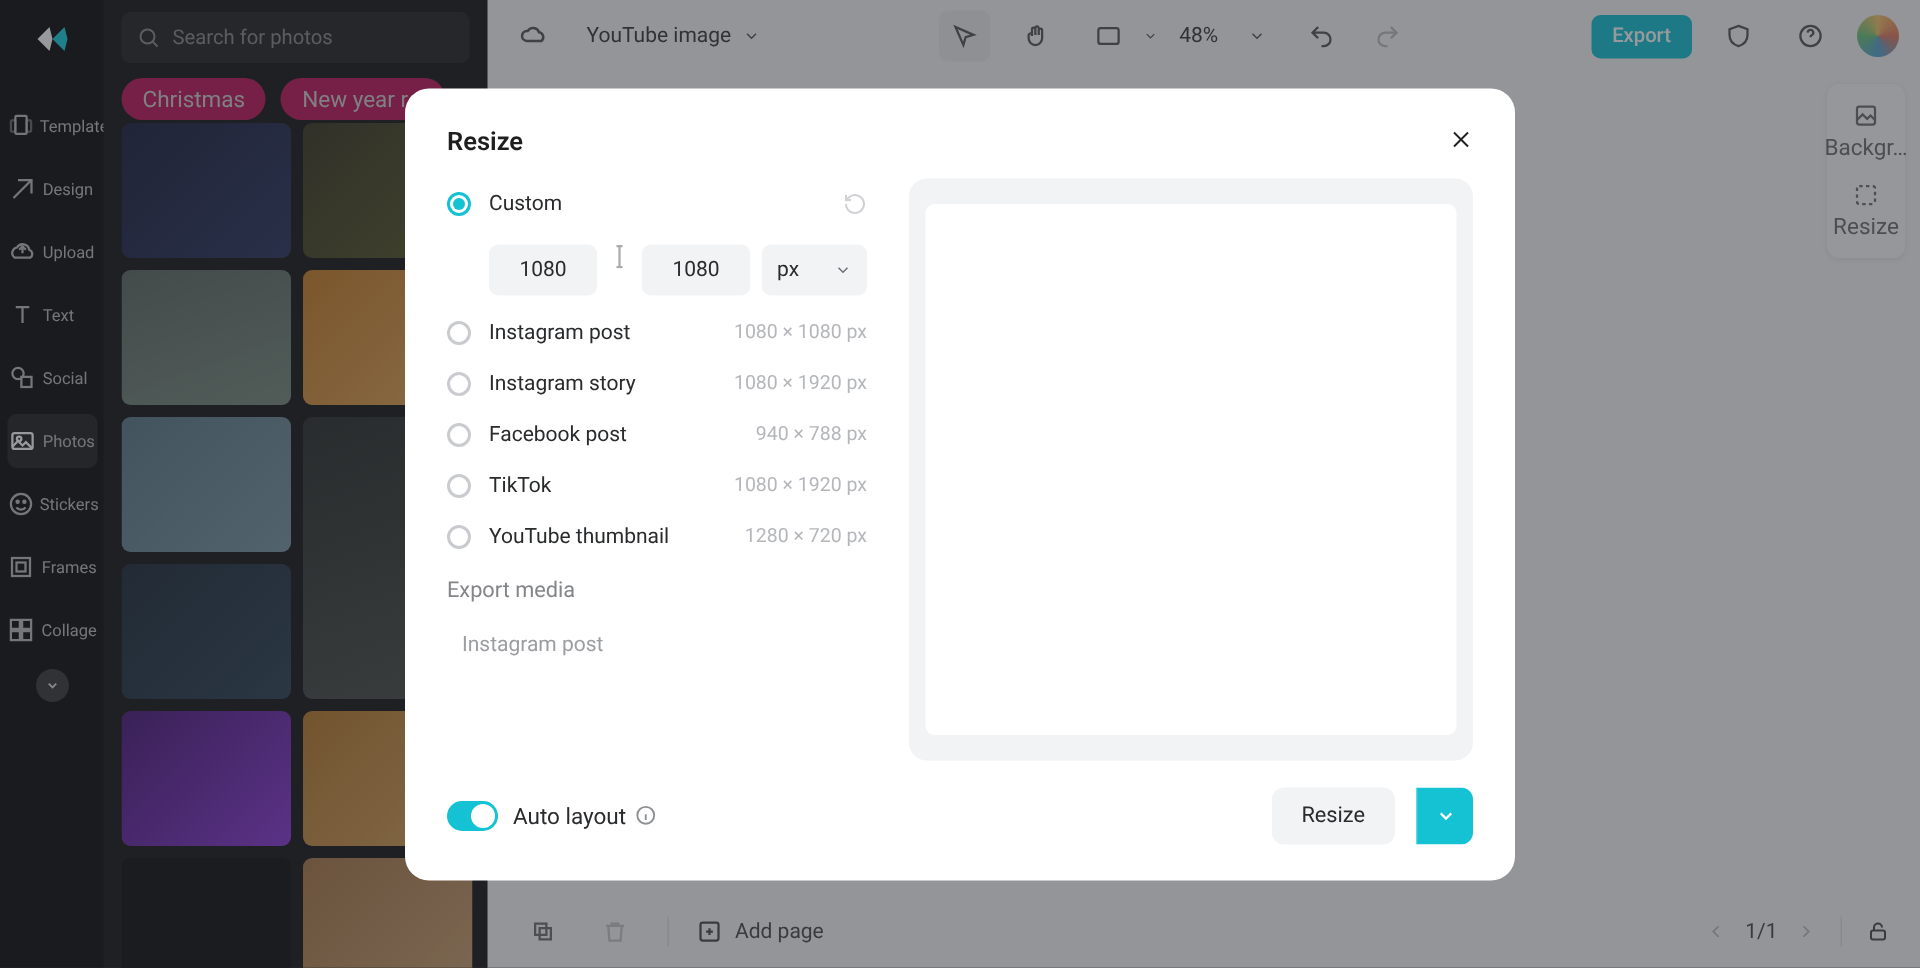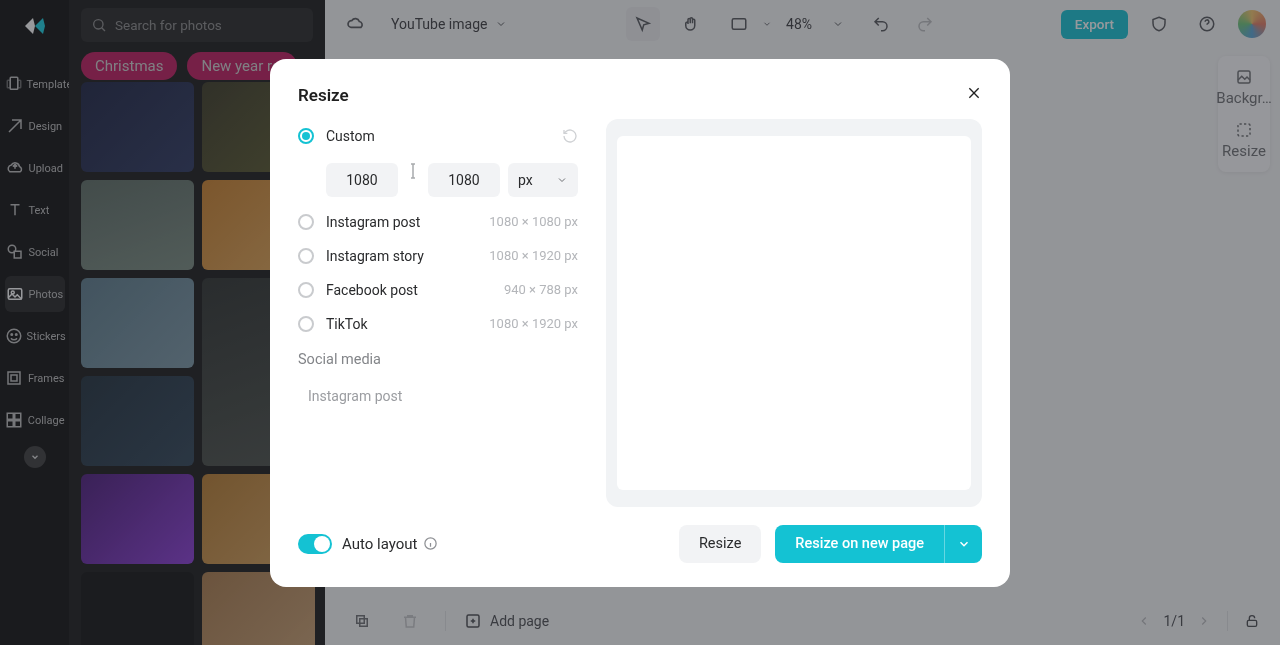--- a/index.html
+++ b/index.html
@@ -426,22 +426,29 @@
             </div>
           <span class="dim">940 × 788 px</span>
         </div>
         <div class="radio-row">
           <div class="radio-left">
               <span class="radio"></span>
               <span class="radio-label">TikTok</span>
             </div>
           <span class="dim">1080 × 1920 px</span>
         </div>
-
-        <div class="section-label" style="margin-top:10px;">Social media</div>
+        <div class="radio-row">
+          <div class="radio-left">
+              <span class="radio"></span>
+              <span class="radio-label">YouTube thumbnail</span>
+            </div>
+          <span class="dim">1280 × 720 px</span>
+        </div>
+
+        <div class="section-label" style="margin-top:10px;">Export media</div>
         <div class="sub-list">
           <div class="sub-item">Instagram post</div>
         </div>
       </div>
 
       <div class="preview">
         <div class="preview-inner"></div>
       </div>
     </div>
 
@@ -452,21 +459,20 @@
         <span class="info-ico">
             <svg width="15" height="15" viewBox="0 0 24 24" fill="none" stroke="#8e9094" stroke-width="2">
               <circle cx="12" cy="12" r="9"></circle>
               <path d="M12 8h.01M11 12h1v5"></path>
             </svg>
           </span>
       </div>
       <div class="foot-spacer"></div>
       <div class="btn-plain">Resize</div>
       <div class="btn-primary-wrap">
-        <button class="btn-primary">Resize on new page</button>
         <div class="btn-primary-drop">
             <svg width="14" height="14" viewBox="0 0 24 24" fill="none" stroke="#fff" stroke-width="2.5">
               <path d="M6 9l6 6 6-6"></path>
             </svg>
           </div>
       </div>
     </div>
   </div>
 </div>
 

